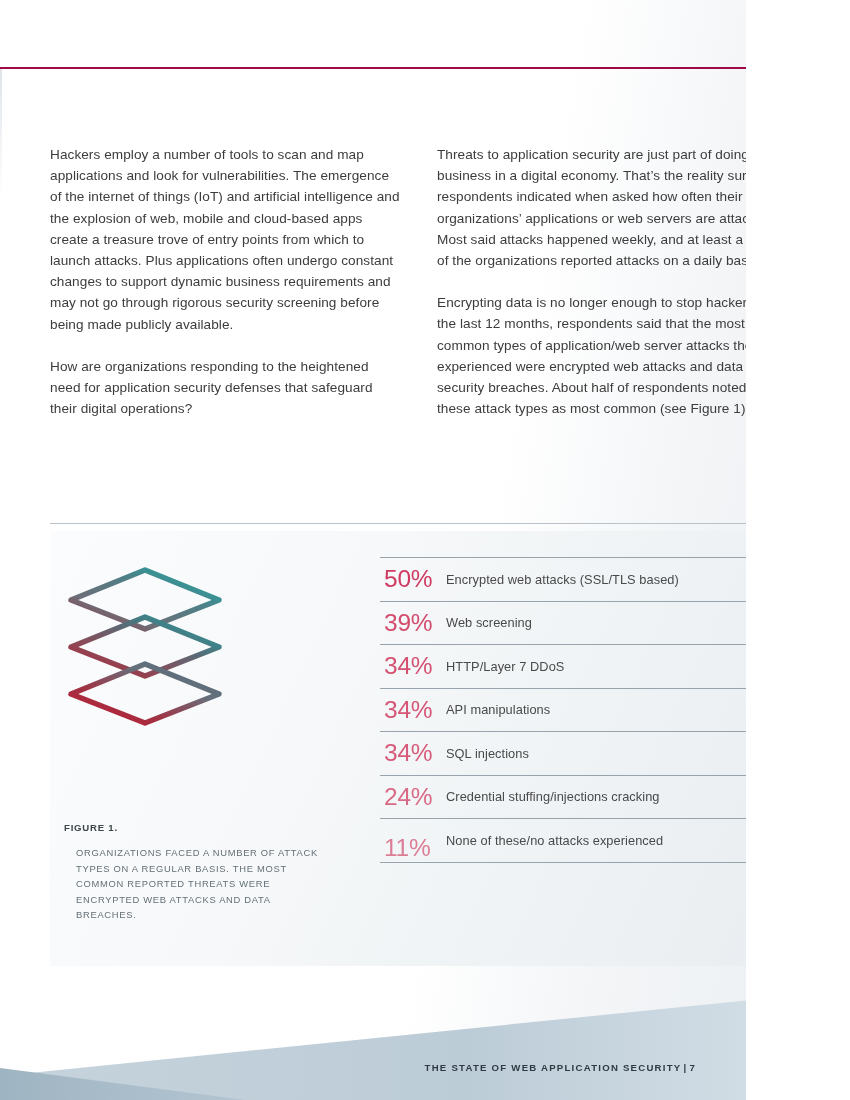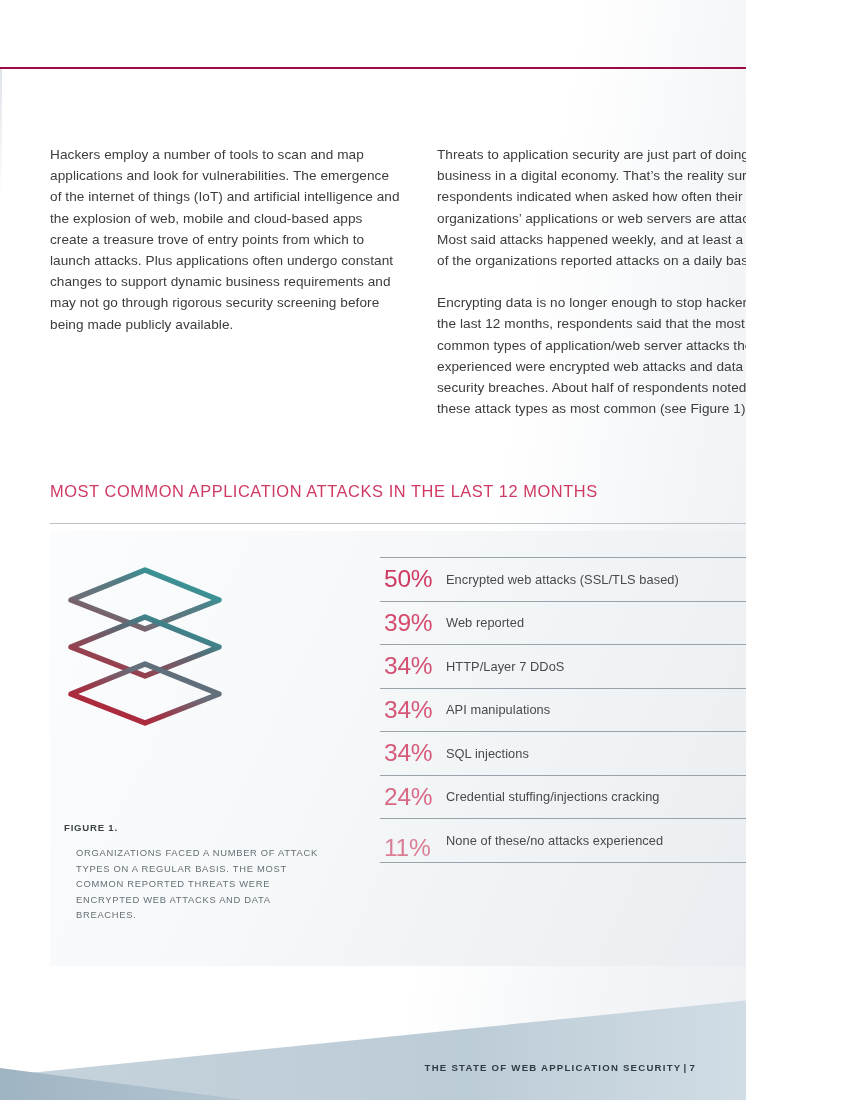--- a/index.html
+++ b/index.html
@@ -193,28 +193,28 @@
 </head>
 <body>
 
 <div class="page">
 
   <div class="top-rule"></div>
   <div class="left-tick"></div>
 
   <div class="col-left">
     <p class="body-p">Hackers employ a number of tools to scan and map applications and look for vulnerabilities. The emergence of the internet of things (IoT) and artificial intelligence and the explosion of web, mobile and cloud-based apps create a treasure trove of entry points from which to launch attacks. Plus applications often undergo constant changes to support dynamic business requirements and may not go through rigorous security screening before being made publicly available.</p>
+    <p class="body-p">How are organizations responding to the heightened need for application security defenses that safeguard their digital operations?</p>
   </div>
 
   <div class="col-right">
     <p class="body-p">Threats to application security are just part of doing business in a digital economy. That’s the reality survey respondents indicated when asked how often their organizations’ applications or web servers are attacked. Most said attacks happened weekly, and at least a quarter of the organizations reported attacks on a daily basis.</p>
     <p class="body-p">Encrypting data is no longer enough to stop hackers. In the last 12 months, respondents said that the most common types of application/web server attacks they experienced were encrypted web attacks and data security breaches. About half of respondents noted both of these attack types as most common (see Figure 1).</p>
   </div>
 
-  <div class="section-title">MOST COMMON APPLICATION ATTACKS IN THE LAST 12 MONTHS</div>
   <div class="section-rule"></div>
 
   <div class="fig-card">
 
     <svg class="layers" viewBox="0 0 250 175">
       <defs>
         <linearGradient id="gA" x1="0" y1="1" x2="1" y2="0">
           <stop offset="0%" stop-color="#a03040"></stop>
           <stop offset="30%" stop-color="#6c6f78"></stop>
           <stop offset="62%" stop-color="#4f7f86"></stop>
@@ -243,21 +243,21 @@
       <p class="fig-desc">ORGANIZATIONS FACED A NUMBER OF ATTACK TYPES ON A REGULAR BASIS. THE MOST COMMON REPORTED THREATS WERE ENCRYPTED WEB ATTACKS AND DATA BREACHES.</p>
     </div>
 
     <div class="table">
       <div class="trow">
         <span class="pct">50%</span>
         <span class="lbl">Encrypted web attacks (SSL/TLS based)</span>
       </div>
       <div class="trow">
         <span class="pct p39">39%</span>
-        <span class="lbl">Web reported</span>
+        <span class="lbl">Web screening</span>
       </div>
       <div class="trow">
         <span class="pct p34a">34%</span>
         <span class="lbl">HTTP/Layer 7 DDoS</span>
       </div>
       <div class="trow">
         <span class="pct p34b">34%</span>
         <span class="lbl">API manipulations</span>
       </div>
       <div class="trow">

